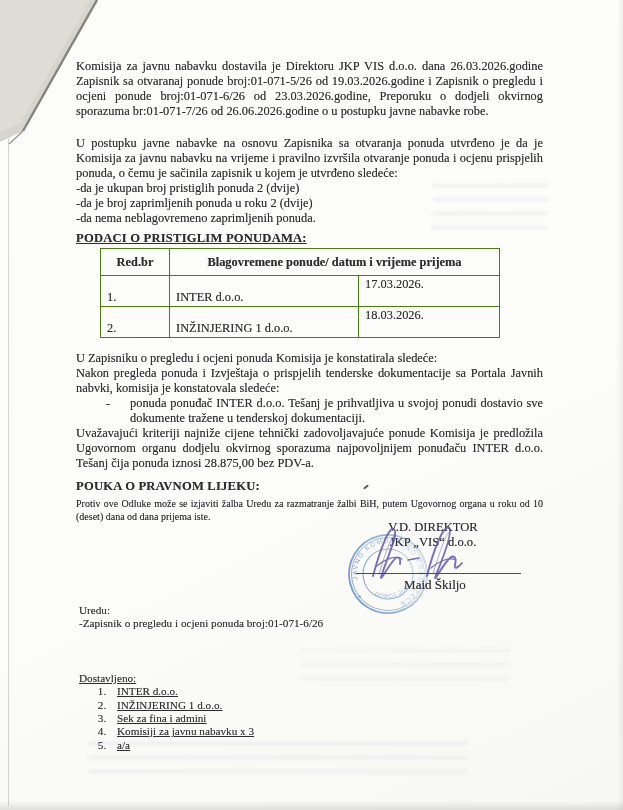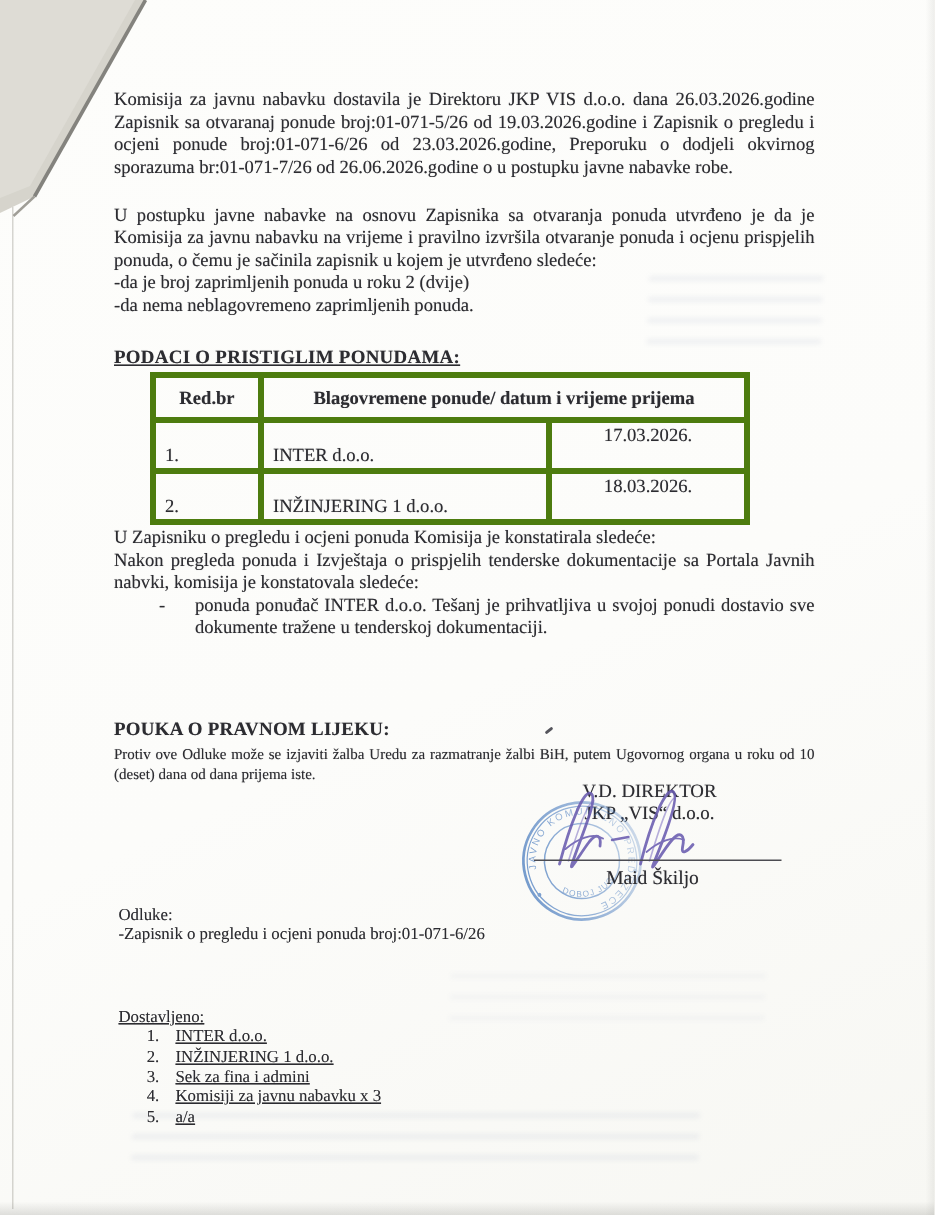--- a/index.html
+++ b/index.html
@@ -33,26 +33,26 @@
   .blk{position:absolute;left:76px;width:467px;font-size:12.4px;line-height:15px;
     text-align:justify;text-shadow:0 0 0.5px rgba(40,40,45,0.45);}
   .dash-line{text-align:left;}
   .heading{font-weight:bold;text-align:left;font-size:12.6px;letter-spacing:0.2px;}
   .underlined{text-decoration:underline;}
 
   
   table.bids{position:absolute;left:100px;top:248px;width:400px;
     border-collapse:collapse;font-size:12.4px;
     text-shadow:0 0 0.5px rgba(40,40,45,0.45);}
-  table.bids th, table.bids td{border:4px solid #4d7c0f;padding:1px 6px;}
+  table.bids th, table.bids td{border:1px solid #4d7c0f;padding:1px 6px;}
   table.bids th{font-weight:bold;text-align:center;height:24px;}
   th.col-num{width:56px;}
   td.cell-num{vertical-align:bottom;height:28px;}
   td.cell-bidder{vertical-align:bottom;width:176px;}
-  td.cell-date{vertical-align:top;text-align:center;}
+  td.cell-date{vertical-align:top;text-align:left;}
 
   .bullet-wrap{position:relative;padding-left:54px;}
   .bullet-dash{position:absolute;left:30px;top:0;}
 
   .legal-text{font-size:10px;line-height:13px;}
 
   .sig-title{position:absolute;left:358px;top:520px;width:150px;text-align:center;
     font-size:12.6px;line-height:14.5px;text-shadow:0 0 0.5px rgba(40,40,45,0.45);}
   .sig-line{position:absolute;left:356px;top:573px;width:165px;height:0;
     border-top:1px solid #4c4c52;}
@@ -82,20 +82,21 @@
 <div class="right-shade"></div>
 <div class="ghost" style="left:432px;top:180px;width:116px;height:52px;"></div>
 <div class="ghost" style="left:88px;top:738px;width:378px;height:42px;"></div>
 <div class="ghost" style="left:300px;top:645px;width:210px;height:40px;opacity:0.18;"></div>
 <div class="stray-mark"></div>
 
 <div class="blk" style="top:59px;">Komisija za javnu nabavku dostavila je Direktoru JKP VIS d.o.o. dana 26.03.2026.godine Zapisnik sa otvaranaj ponude broj:01-071-5/26 od 19.03.2026.godine i Zapisnik o pregledu i ocjeni ponude broj:01-071-6/26 od 23.03.2026.godine, Preporuku o dodjeli okvirnog sporazuma br:01-071-7/26 od 26.06.2026.godine o  u postupku javne nabavke robe.</div>
 
 <div class="blk" style="top:136px;">
   <div style="text-align:justify;">U postupku javne nabavke na osnovu Zapisnika sa otvaranja ponuda utvrđeno je da je Komisija za javnu nabavku na vrijeme i pravilno izvršila otvaranje ponuda i ocjenu prispjelih ponuda, o čemu je sačinila zapisnik u kojem je utvrđeno sledeće:</div>
+  <div class="dash-line">-da je ukupan broj pristiglih ponuda 2 (dvije)</div>
   <div class="dash-line">-da je broj zaprimljenih ponuda u roku 2 (dvije)</div>
   <div class="dash-line">-da nema neblagovremeno zaprimljenih ponuda.</div>
 </div>
 
 <div class="blk heading underlined" style="top:231px;">PODACI O PRISTIGLIM PONUDAMA:</div>
 
 <table class="bids">
   <thead>
     <tr>
       <th class="col-num">Red.br</th>
@@ -116,20 +117,21 @@
   </tbody>
 </table>
 
 <div class="blk" style="top:351px;">
   <div style="text-align:left;">U Zapisniku o pregledu i ocjeni ponuda Komisija je konstatirala sledeće:</div>
   <div>Nakon pregleda ponuda i Izvještaja o prispjelih tenderske dokumentacije sa Portala Javnih nabvki, komisija je konstatovala sledeće:</div>
   <div class="bullet-wrap">
     <span class="bullet-dash">-</span>
     <span>ponuda ponuđač INTER d.o.o. Tešanj je prihvatljiva  u svojoj ponudi  dostavio sve dokumente tražene u tenderskoj dokumentaciji.</span>
   </div>
+  <div>Uvažavajući kriteriji najniže cijene tehnički zadovoljavajuće ponude Komisija je predložila Ugovornom organu dodjelu okvirnog sporazuma najpovoljnijem ponuđaču INTER d.o.o. Tešanj čija ponuda iznosi 28.875,00 bez PDV-a.</div>
 </div>
 
 <div class="blk heading" style="top:479px;">POUKA O PRAVNOM LIJEKU:</div>
 <div class="blk legal-text" style="top:497px;">Protiv ove Odluke može se izjaviti žalba Uredu za razmatranje žalbi BiH, putem Ugovornog organa u roku od 10 (deset) dana od dana prijema iste.</div>
 
 <div class="sig-title">
   <div>V.D. DIREKTOR</div>
   <div>JKP „VIS“ d.o.o.</div>
 </div>
 
@@ -172,21 +174,21 @@
   <g fill="none" stroke="#7e6fc2" stroke-width="1.1" stroke-linecap="round" opacity="0.55">
     <path d="M 24 56 C 30 36, 37 16, 41 16"></path>
     <path d="M 78 56 C 84 36, 91 14, 95 14"></path>
   </g>
 </svg>
 
 <div class="sig-line"></div>
 <div class="sig-name">Maid Škiljo</div>
 
 <div class="footer" style="top:604px;">
-  <div>Odluke:</div>
+  <div>Uredu:</div>
   <div>-Zapisnik o pregledu i ocjeni ponuda broj:01-071-6/26</div>
 </div>
 
 <div class="footer" style="top:672px;text-decoration:underline;">
   <div>Dostavljeno:</div>
   <ol class="dist">
     <li>INTER d.o.o.</li>
     <li>INŽINJERING 1 d.o.o.</li>
     <li>Sek za fina i admini</li>
     <li>Komisiji za javnu nabavku x 3</li>

